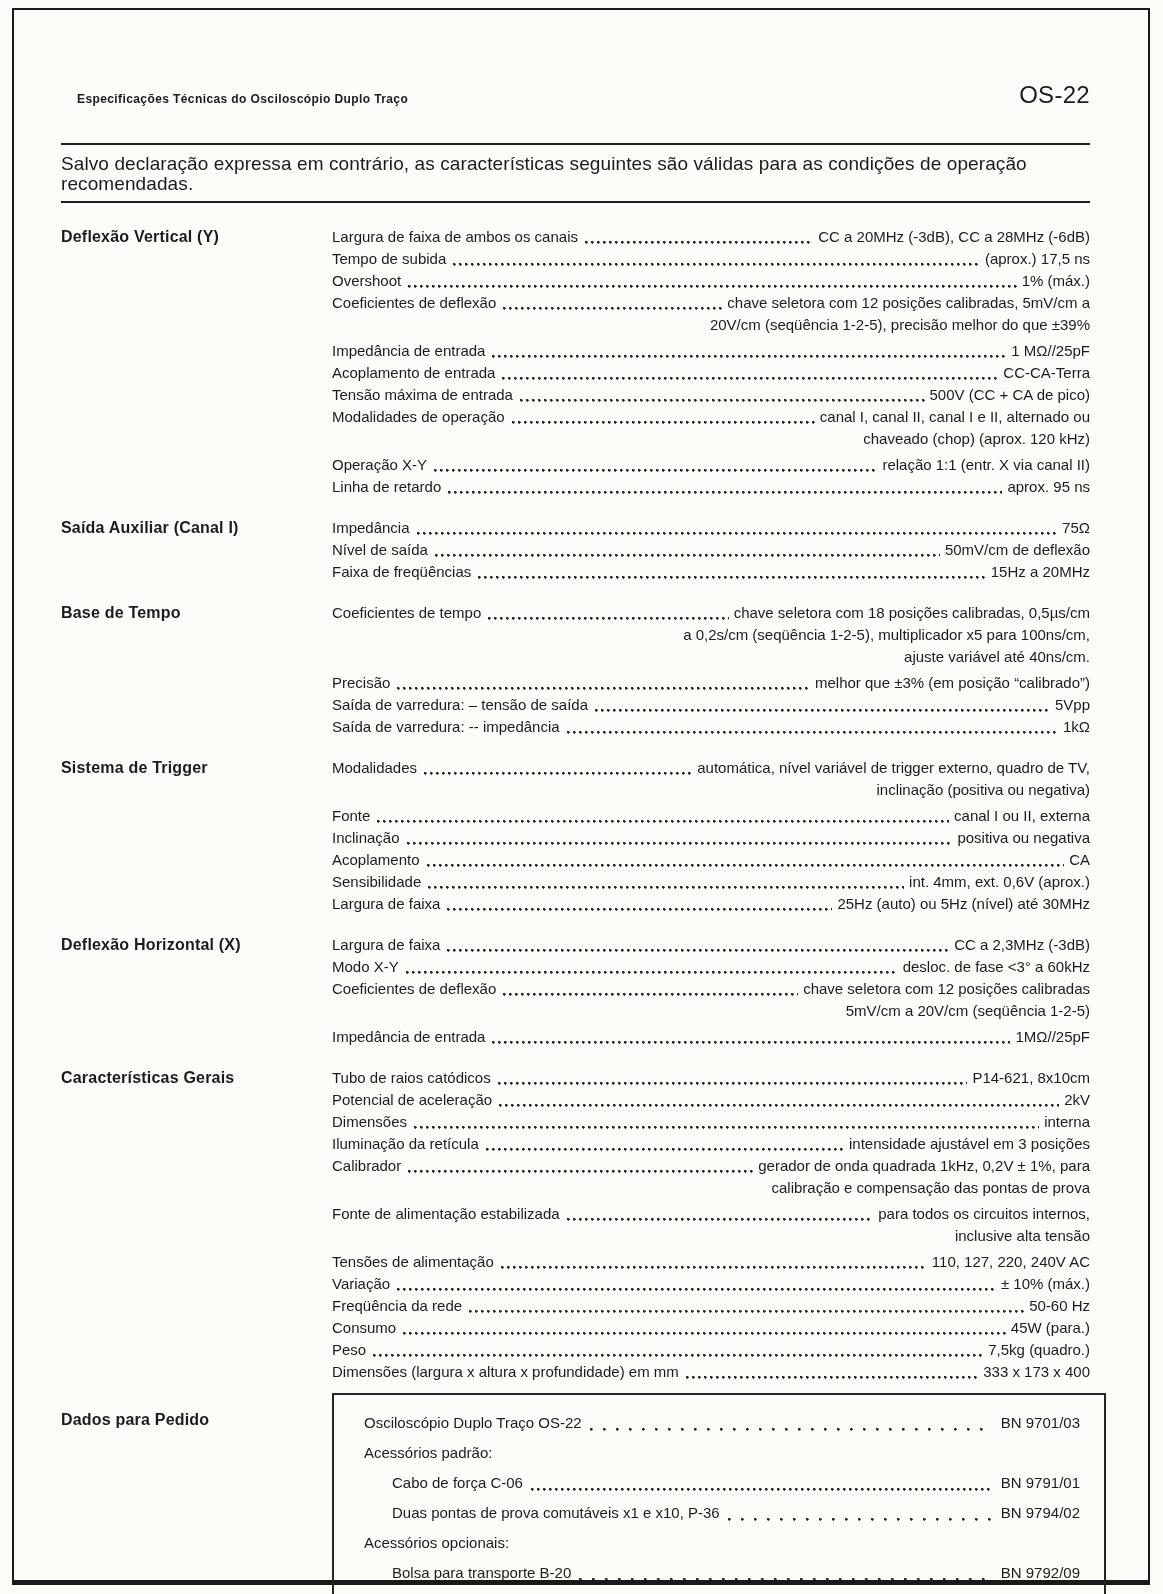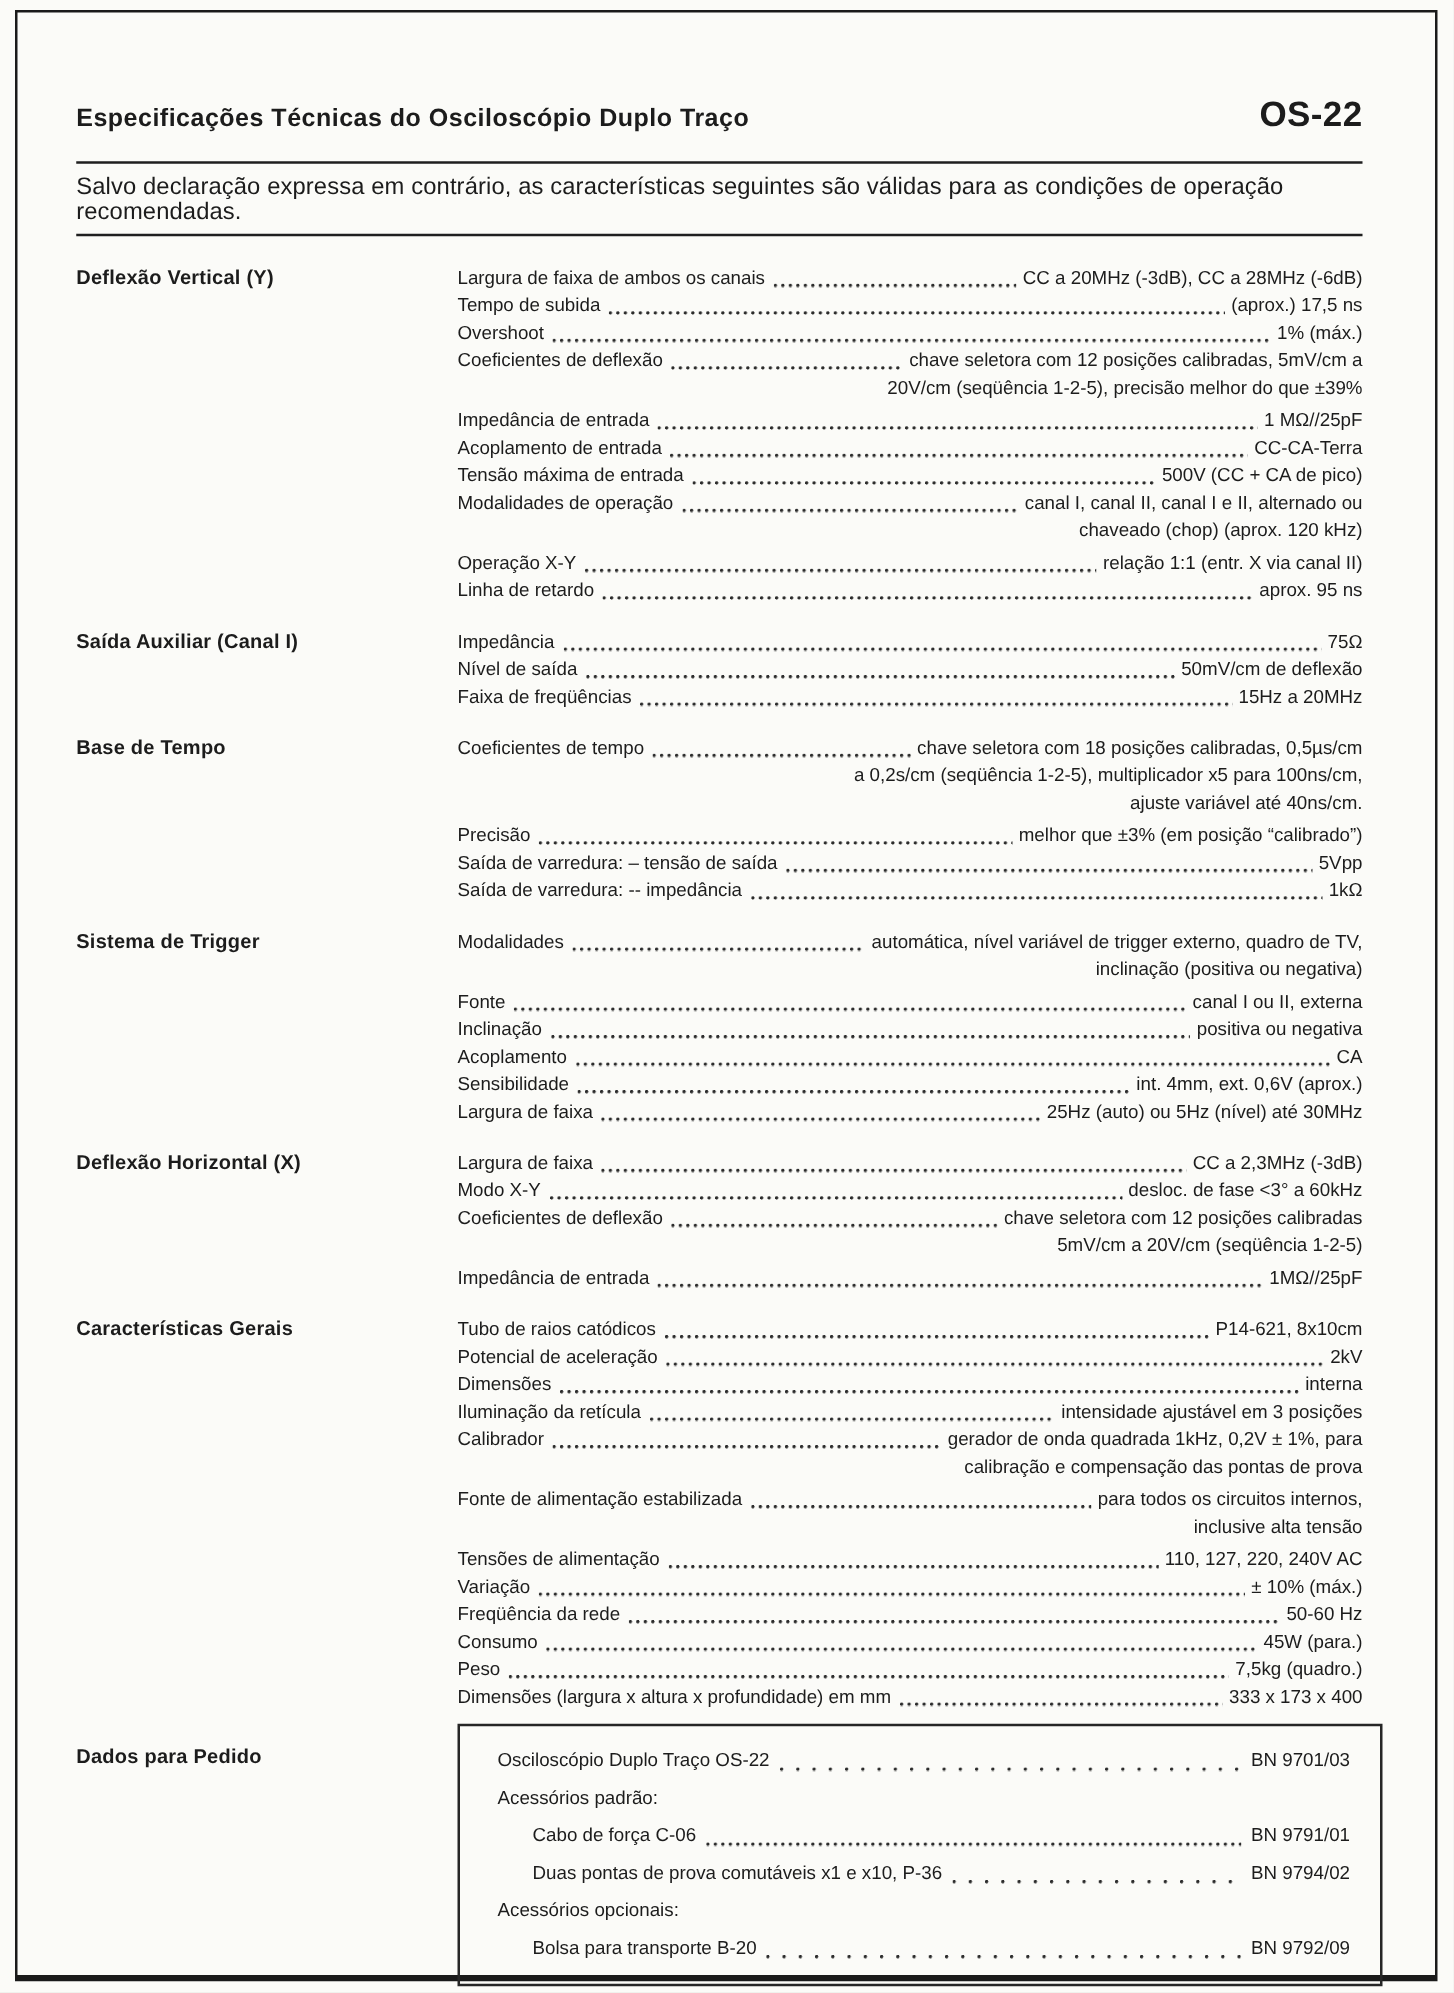--- a/index.html
+++ b/index.html
@@ -26,47 +26,46 @@
   }
   .content {
     padding: 66px 58px 0 47px;
   }
   .header {
     display: flex;
     justify-content: space-between;
     align-items: baseline;
   }
   .title {
-    font-size: 20px;
+    font-size: 12px;
     font-weight: bold;
-    margin: 0;
+    margin: 16px;
     letter-spacing: 0.4px;
   }
   .model {
-    font-size: 28px;
-    font-weight: bold;
+    font-size: 24px;
+    font-weight: normal;
     letter-spacing: 0.3px;
   }
   .rule {
     height: 2px;
     background: #1f1f1f;
   }
   .rule.r1 { margin-top: 21px; }
   .rule.r2 { margin-top: 7px; }
   .note {
     font-size: 19px;
     line-height: 20px;
     margin: 9px 0 0 0;
     letter-spacing: 0.1px;
   }
   
   .section {
     display: flex;
     margin-top: 19px;
-    gap: 34px;
   }
   #sections > .section:first-child { margin-top: 23px; }
   .sec-heading {
     flex: 0 0 271px;
     font-size: 16px;
     font-weight: bold;
     line-height: 22px;
     letter-spacing: 0.2px;
   }
   .sec-rows {

